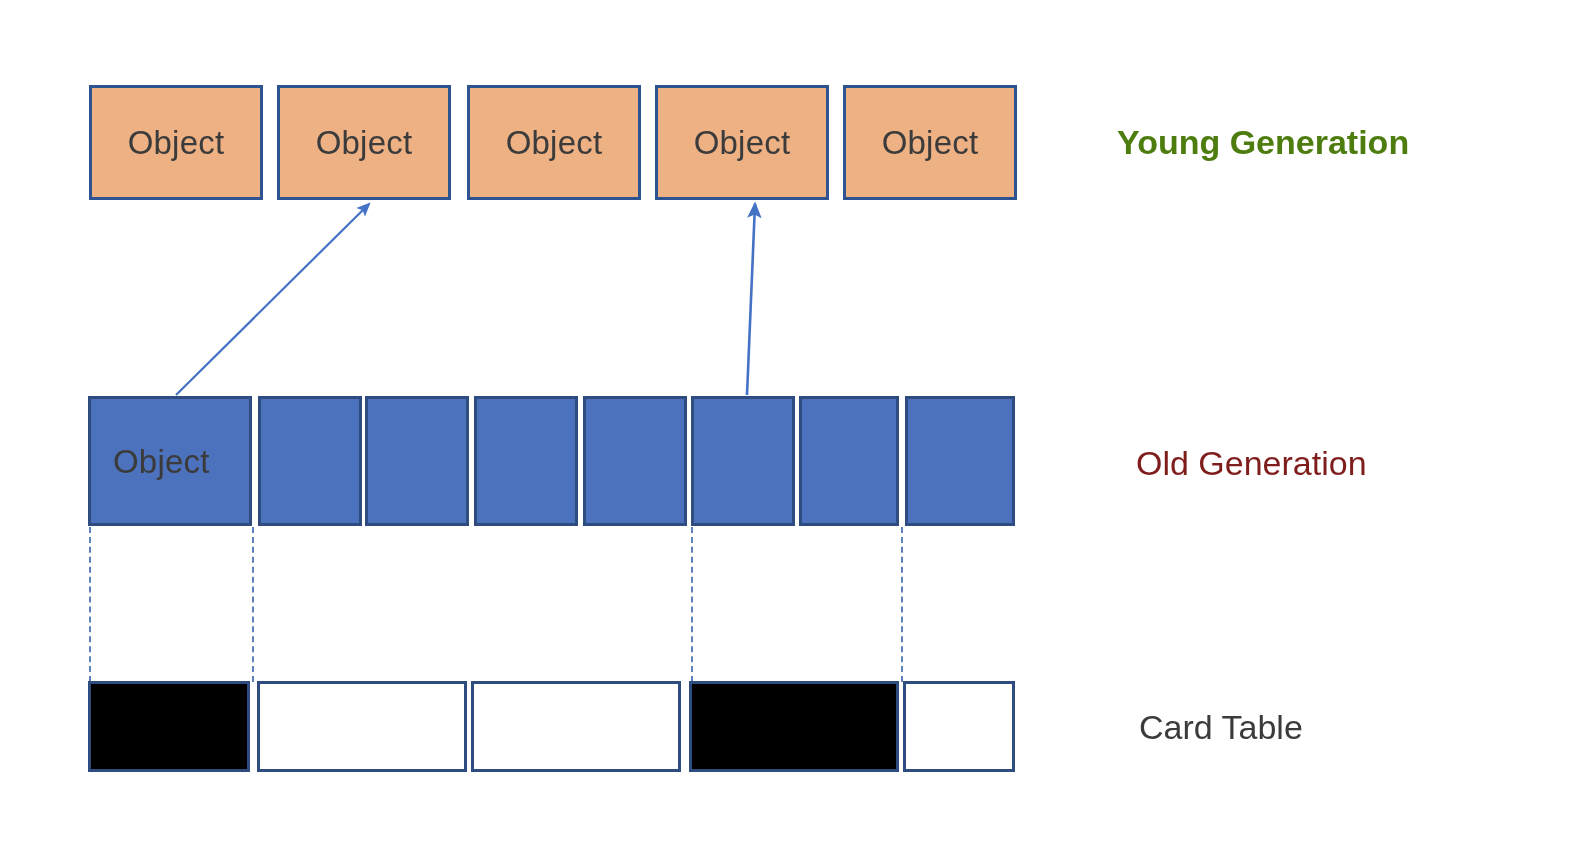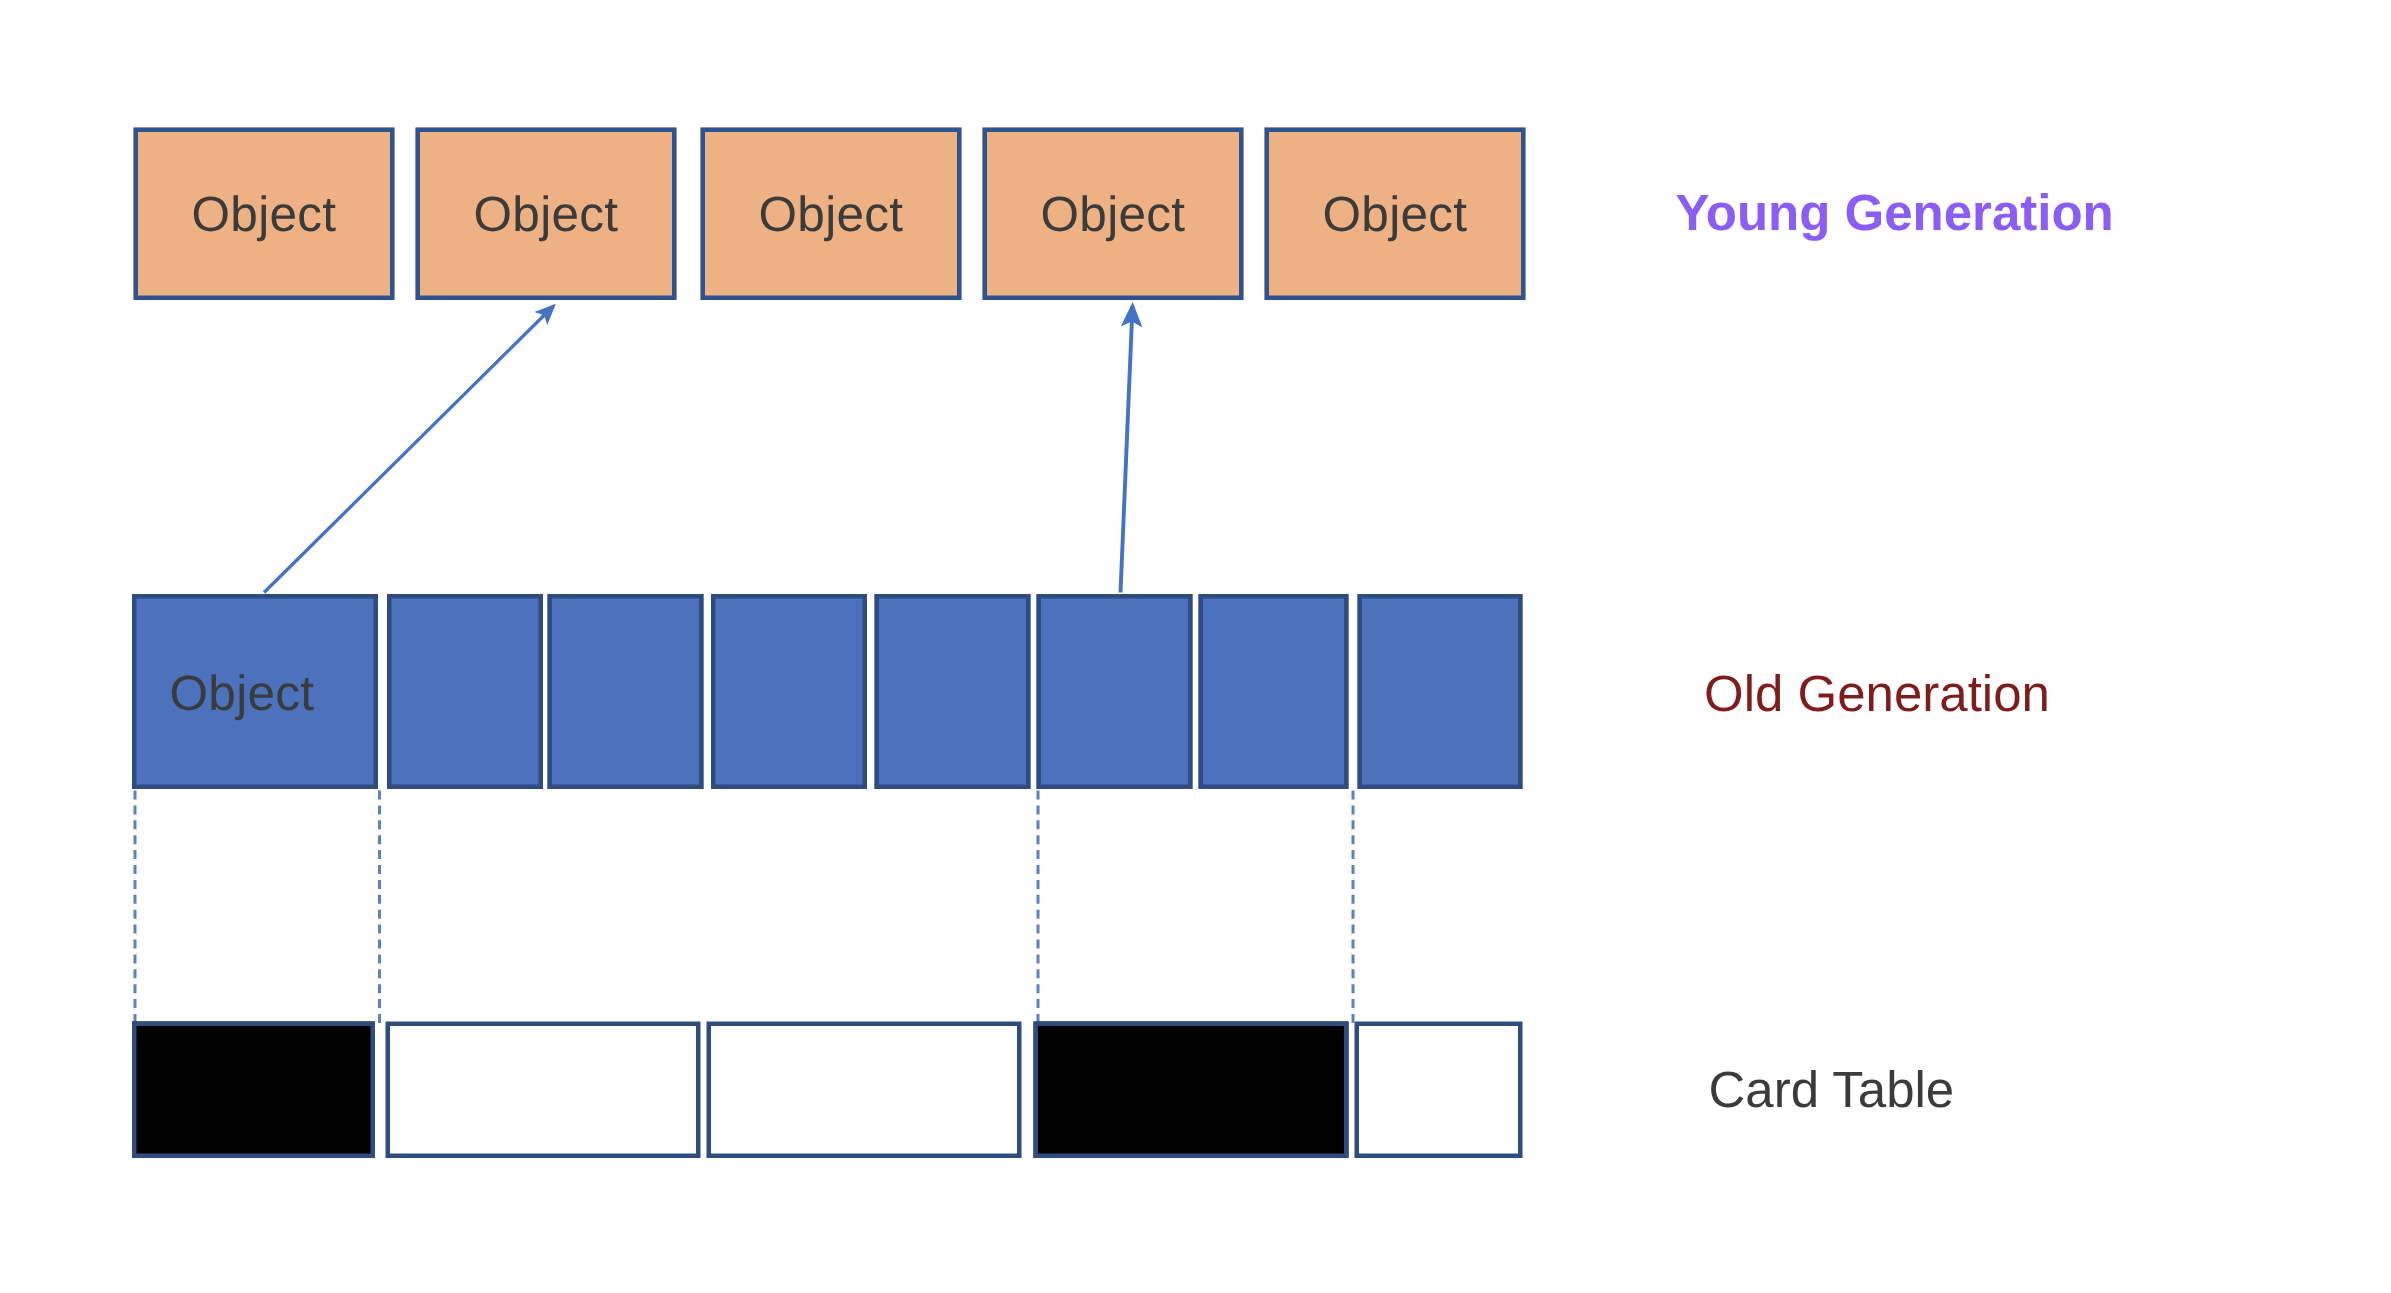--- a/index.html
+++ b/index.html
@@ -61,21 +61,21 @@
     border-left: 2px dashed #5E81BE;
   }
   .side-label {
     position: absolute;
     white-space: nowrap;
     line-height: 1;
   }
   #label-young {
     font-size: 34px;
     font-weight: bold;
-    color: #8b5cf6;
+    color: #4d7c0f;
   }
   #label-old {
     font-size: 34px;
     color: #7f1d1d;
   }
   #label-card {
     font-size: 34px;
     color: #3B3B3B;
   }
   #arrows {

